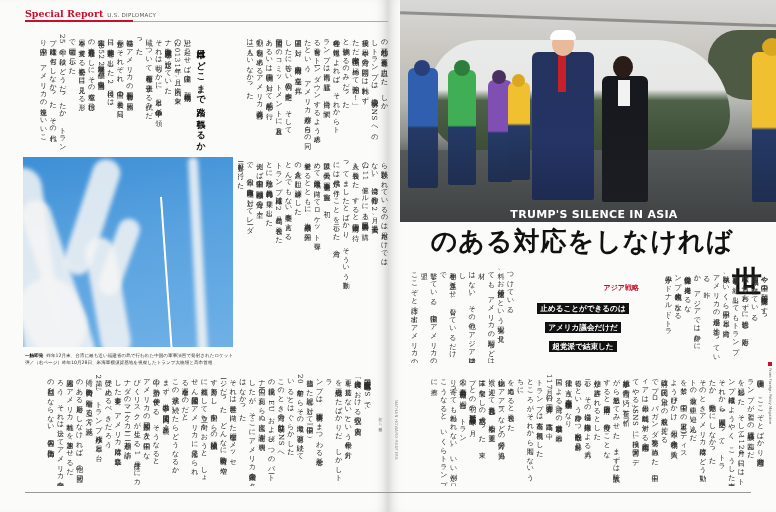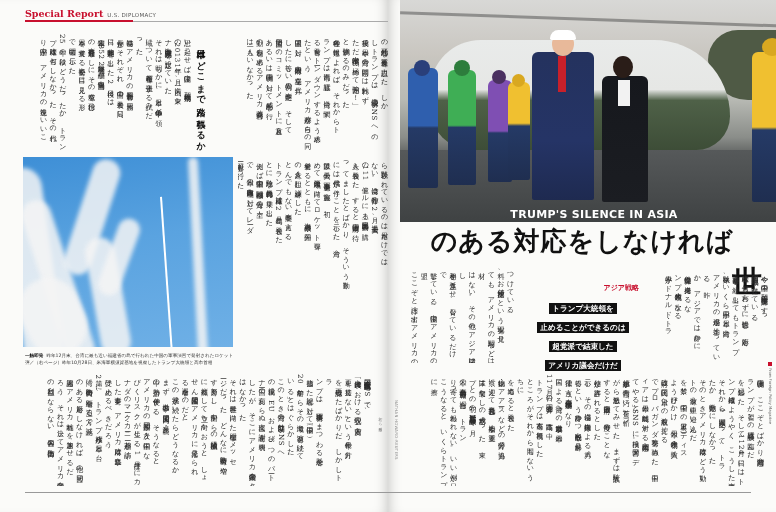--- a/index.html
+++ b/index.html
@@ -243,24 +243,23 @@
         <div>料、お値段次第だという現実を見せ</div>
         <div>ても、アメリカの関与などは交渉材</div>
         <div>はない。その他のアジア諸国に対し</div>
         <div>相手を孤立させ、脅しているだけで</div>
         <div>撃している。中国はアメリカの同盟</div>
         <div>ここぞと逃げ出すアメリカの姿を目</div>
       </div>
 
     <div class="pullquote" style="left:139px;">
       <div class="pq-kicker">アジア戦略</div>
-      <div><span class="pq-line">トランプ大統領を</span></div>
       <div><span class="pq-line">止めることができるのは</span></div>
+      <div><span class="pq-line">アメリカ議会だけだ</span></div>
       <div><span class="pq-line">超党派で結束した</span></div>
-      <div><span class="pq-line">アメリカ議会だけだ</span></div>
     </div>
 
     <div class="vcol" id="rl" style="left:22px; top:374px; width:354px; height:112px;">
         <div>中国側は、ここぞとばかり台湾問題</div>
         <div>ランプが習との電話会談に臨んだ。</div>
         <div>を認知した。そして11月24日にはト</div>
         <div>ンプ政権はようやく、こうした事態</div>
         <div>それから1週間以上たって、トラ</div>
         <div>たか。微動だにしなかった。</div>
         <div>そのときアメリカ政府はどう動い</div>

